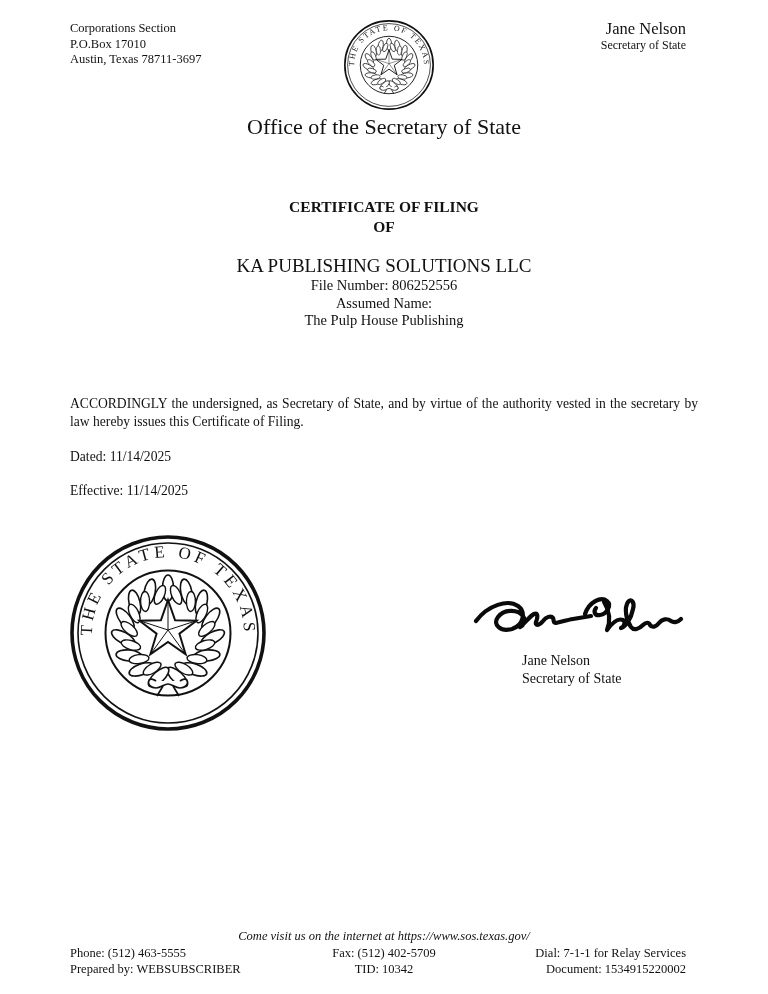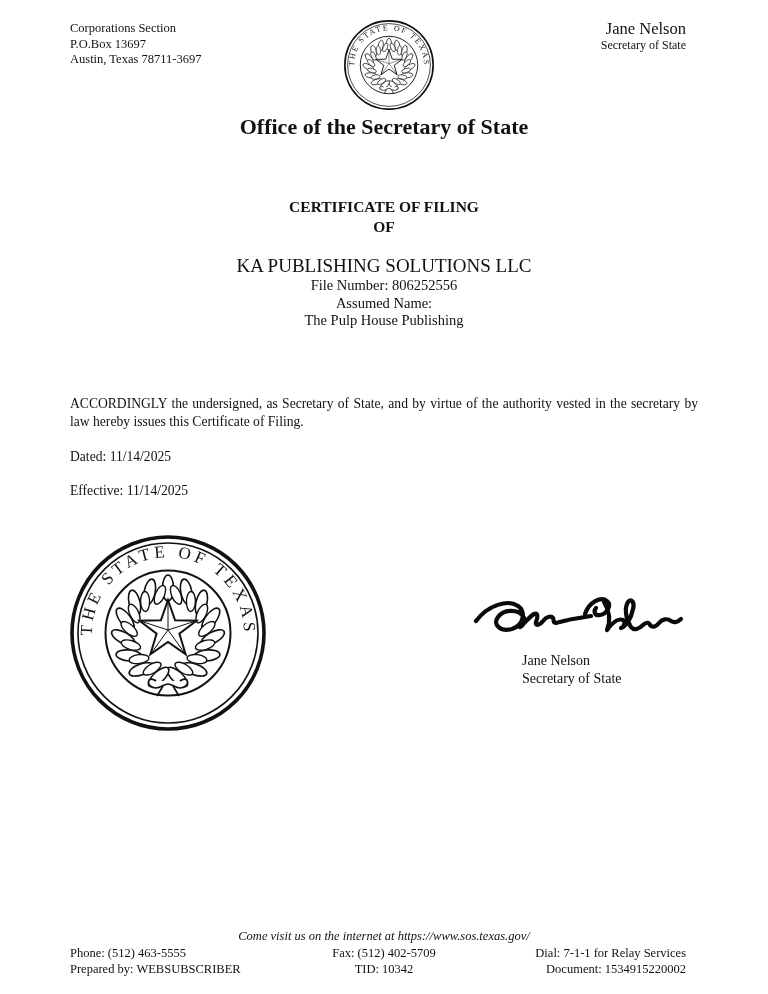--- a/index.html
+++ b/index.html
@@ -21,21 +21,21 @@
     position:absolute; right:70px; top:20px; text-align:right;
   }
   .officer-name  { font-size:16.5px; line-height:18px; }
   .officer-title { font-size:12px;   line-height:15px; }
   .seal-top {
     position:absolute; left:343px; top:19px;
     width:92px; height:92px;
   }
   .office-title {
     position:absolute; left:0; top:114px; width:768px;
-    text-align:center; font-size:22px; font-weight:bold;
+    text-align:center; font-size:22px; font-weight:normal;
   }
   
   .cert-block {
     position:absolute; left:0; top:197px; width:768px; text-align:center;
   }
   .cert-title { font-size:15.5px; font-weight:bold; line-height:20px; }
   .cert-of    { font-size:15.5px; font-weight:bold; line-height:20px; }
   .entity     { margin-top:17px; font-size:19px; line-height:23px; }
   .cert-sub   { font-size:14.5px; line-height:17.5px; }
   
@@ -124,21 +124,21 @@
       <path d="M100,67 L107.1,87.3 L128.5,87.7 L111.4,100.7 L117.6,121.3 L100,109 L82.4,121.3 L88.6,100.7 L71.5,87.7 L92.9,87.3 Z" stroke-width="2" fill="#fff"></path>
       <path d="M100,67 L100,97 M128.5,87.7 L100,97 M117.6,121.3 L100,97 M82.4,121.3 L100,97 M71.5,87.7 L100,97" stroke-width="1"></path>
     </g>
   </defs>
 </svg>
 
 <div class="page">
 
   <div class="addr">
     <div>Corporations Section</div>
-    <div>P.O.Box 13697</div>
+    <div>P.O.Box 17010</div>
     <div>Austin, Texas 78711-3697</div>
   </div>
 
   <svg class="seal-top" viewBox="0 0 200 200">
     <use href="#tx-seal"></use>
     <text font-size="17" letter-spacing="4" fill="#111">
       <textPath href="#seal-arc" startOffset="50%" text-anchor="middle">THE STATE OF TEXAS</textPath>
     </text>
   </svg>
 

